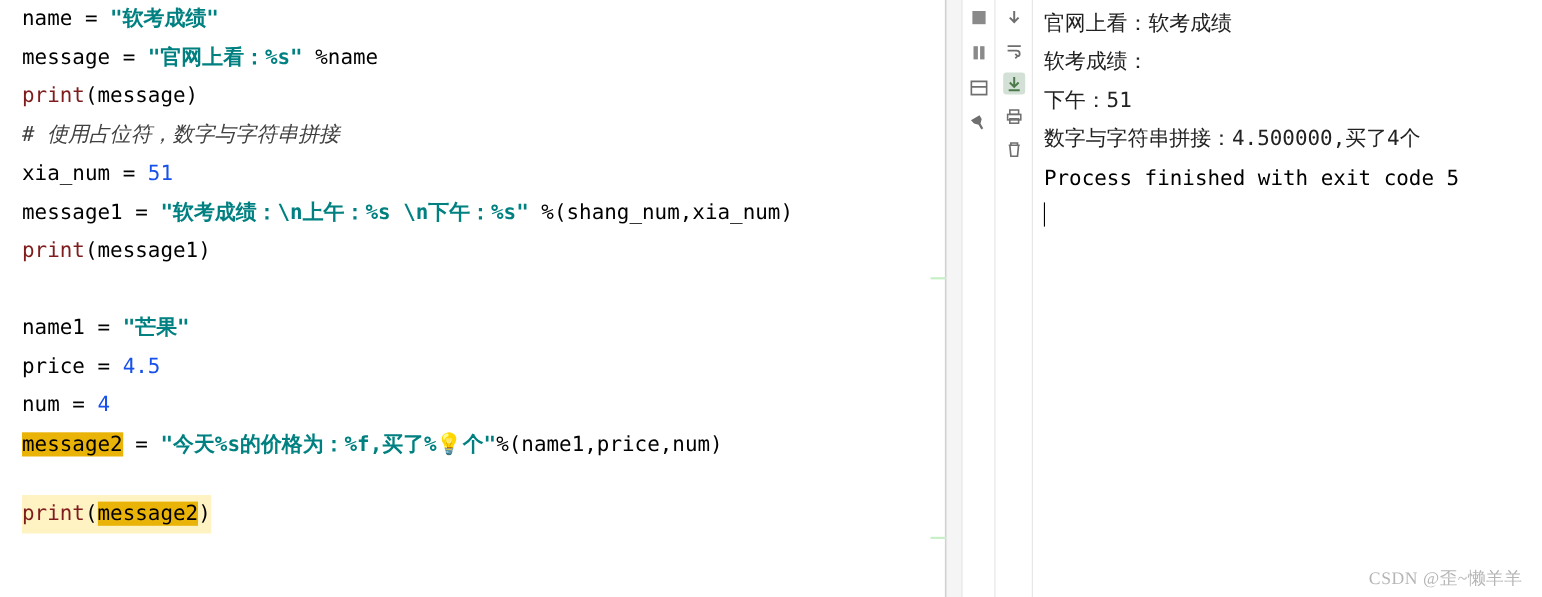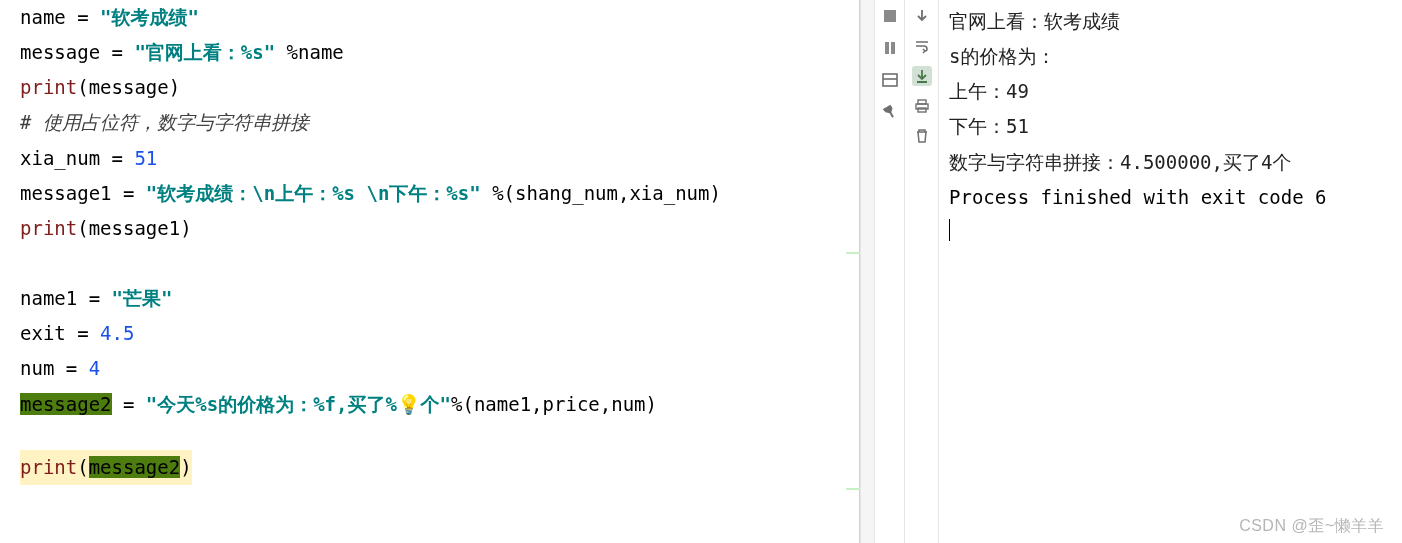--- a/index.html
+++ b/index.html
@@ -6,54 +6,54 @@
   html, body { width: 1402px; height: 543px; overflow: hidden; font-family: "Microsoft YaHei", Consolas, monospace; background: #fff; }
   .root { display: flex; width: 100%; height: 100%; position: relative; }
   .editor { flex: 0 0 860px; height: 100%; padding: 0 0 0 20px; font-size: 19px; line-height: 1.85; position: relative; }
   .editor .line { white-space: pre; font-family: Consolas, "Microsoft YaHei", monospace; }
   .fn { color: #7f1d1d; }
   .str { color: #008080; font-weight: bold; }
   .num { color: #1750eb; }
   .com { color: #404040; font-style: italic; }
   .ident { color: #000; }
   .op { color: #000; }
-  .hl1 { background: #4d7c0f; }
+  .hl1 { background: #eab308; }
   .hl2 { background: #fff3c4; display:inline-block;margin-top:28px; }
   .bulb { color: #f5a623; }
   .editor-divider-right { position:absolute; right:0; top:0; bottom:0; width:1px; background:#d0d0d0;}
   .scroll-col { flex: 0 0 15px; background: #f5f5f5; border-left:1px solid #e5e5e5; border-right:1px solid #e5e5e5; position:relative;}
   .icon-col1 { flex: 0 0 30px; display:flex; flex-direction:column; align-items:center; padding-top:6px; gap:12px; border-right:1px solid #e5e5e5;}
   .icon-col2 { flex: 0 0 34px; display:flex; flex-direction:column; align-items:center; padding-top:6px; gap:10px; border-right:1px solid #e5e5e5;}
   .tool-ic { width:20px; height:20px; display:flex; align-items:center; justify-content:center; color:#6f6f6f; cursor:pointer;}
   .tool-ic.active { background:#d3e0d6; border-radius:3px; }
   .console { flex: 1; padding: 4px 6px 0 10px; font-family: Consolas, "Microsoft YaHei", monospace; font-size: 19px; line-height: 1.85; color:#222; position:relative;}
   .console .out { white-space: pre; }
   .proc { color: #000; }
   .cursor-line { display:inline-block; width:1px; height:22px; background:#000; margin-top:4px;}
-  .watermark { position:absolute; right:18px; bottom:6px; font-size:16px; color:rgba(120,120,120,0.55); font-family:Liberation Sans, sans-serif; letter-spacing:0.5px;}
+  .watermark { position:absolute; right:18px; bottom:6px; font-size:16px; color:rgba(120,120,120,0.55); font-family:Liberation Serif, serif; letter-spacing:0.5px;}
   svg { display:block; }
   .run-marker { position:absolute; width:20px; height:2px; background:#c7f0c7; right:-6px; top:488px;}
   .run-marker2 { position:absolute; width:20px; height:2px; background:#c7f0c7; right:-6px; top:252px;}
 </style>
 </head>
 <body>
 
 <div class="root">
 
   <div class="editor">
     <div class="line"><span class="ident">name </span><span class="op">= </span><span class="str">"软考成绩"</span></div>
     <div class="line"><span class="ident">message </span><span class="op">= </span><span class="str">"官网上看：%s"</span><span class="ident"> %name</span></div>
     <div class="line"><span class="fn">print</span><span class="ident">(message)</span></div>
     <div class="line"><span class="com"># 使用占位符，数字与字符串拼接</span></div>
     <div class="line"><span class="ident">xia_num </span><span class="op">= </span><span class="num">51</span></div>
     <div class="line"><span class="ident">message1 </span><span class="op">= </span><span class="str">"软考成绩：\n上午：%s \n下午：%s"</span><span class="ident"> %(shang_num,xia_num)</span></div>
     <div class="line"><span class="fn">print</span><span class="ident">(message1)</span></div>
     <div class="line"><span></span>&nbsp;</div>
     <div class="line"><span class="ident">name1 </span><span class="op">= </span><span class="str">"芒果"</span></div>
-    <div class="line"><span class="ident">exit </span><span class="op">= </span><span class="num">4.5</span></div>
+    <div class="line"><span class="ident">price </span><span class="op">= </span><span class="num">4.5</span></div>
     <div class="line"><span class="ident">num </span><span class="op">= </span><span class="num">4</span></div>
     <div class="line"><span class="hl1"><span class="ident">message2</span></span><span class="op"> = </span><span class="str">"今天%s的价格为：%f,买了%</span><span class="bulb">💡</span><span class="str">个"</span><span class="ident">%(name1,price,num)</span></div>
     <div class="line hl2"><span class="fn">print</span><span class="ident">(</span><span class="hl1"><span class="ident">message2</span></span><span class="ident">)</span></div>
     <div class="editor-divider-right"></div>
     <div class="run-marker"></div>
     <div class="run-marker2"></div>
   </div>
 
   <div class="scroll-col"></div>
 
@@ -107,23 +107,22 @@
     </div>
     <div class="tool-ic">
       <svg width="16" height="16" viewBox="0 0 16 16">
           <path d="M3 4 H13 M5 4 V2 H11 V4 M4 4 L5 14 H11 L12 4" stroke="#6f6f6f" stroke-width="1.5" fill="none"></path>
         </svg>
     </div>
   </div>
 
   <div class="console">
     <div class="out">官网上看：软考成绩</div>
-    <div class="out">s的价格为：</div>
-    <div class="out">上午：49</div>
+    <div class="out">软考成绩：</div>
     <div class="out">下午：51</div>
     <div class="out">数字与字符串拼接：4.500000,买了4个</div>
     <div class="out"></div>
-    <div class="out proc">Process finished with exit code 6</div>
+    <div class="out proc">Process finished with exit code 5</div>
     <div class="cursor-line"></div>
   </div>
 
   <div class="watermark">CSDN @歪~懒羊羊</div>
 </div>
 
 </body></html>

